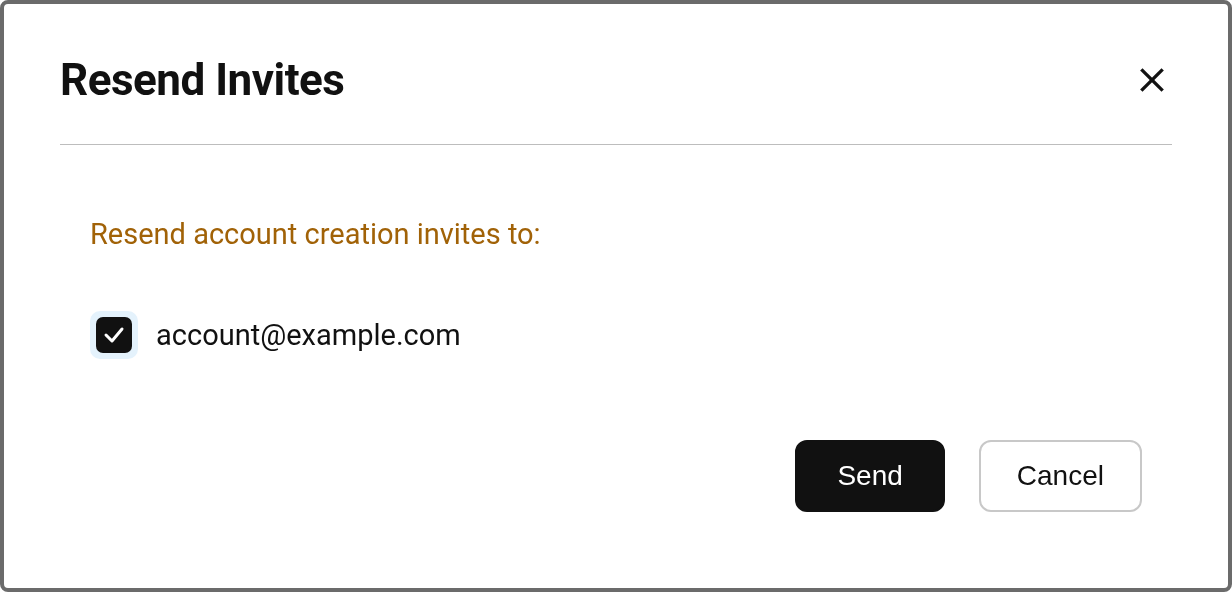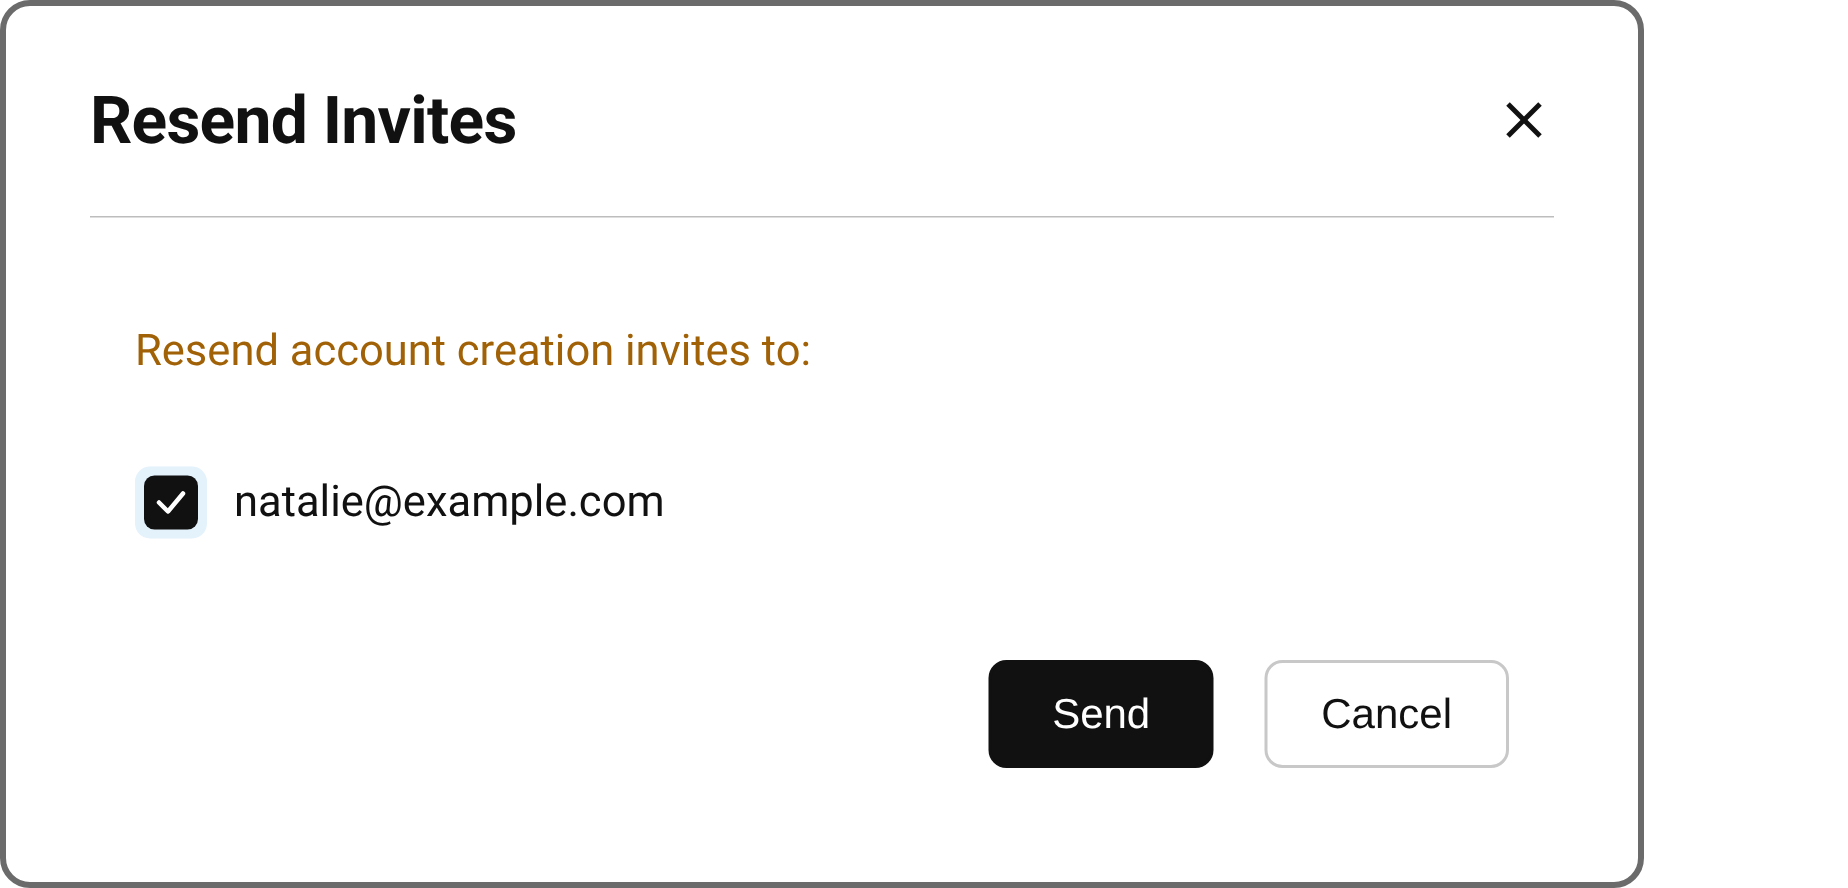--- a/index.html
+++ b/index.html
@@ -8,24 +8,24 @@
       box-sizing: border-box;
     }
     body {
       font-family: -apple-system, BlinkMacSystemFont, "Segoe UI", Roboto, Helvetica, Arial, sans-serif;
       background: #fff;
       width: 1232px;
       height: 592px;
       overflow: hidden;
     }
     .dialog {
-      width: 1096px;
+      width: 1232px;
       height: 592px;
       border: 4px solid #6b6b6b;
-      border-radius: 20px;
+      border-radius: 8px;
       background: #fff;
       padding: 50px 56px 40px 56px;
       display: flex;
       flex-direction: column;
     }
     .dialog-header {
       display: flex;
       justify-content: space-between;
       align-items: center;
       padding-bottom: 38px;
@@ -146,21 +146,21 @@
     <p class="prompt-text">Resend account creation invites to:</p>
 
     <div class="invite-row">
       <div class="checkbox-wrap">
         <div class="checkbox-box">
           <svg viewBox="0 0 24 24">
             <polyline points="4 12 10 18 20 6"></polyline>
           </svg>
         </div>
       </div>
-      <span class="invite-email">natalie@example.com</span>
+      <span class="invite-email">account@example.com</span>
     </div>
   </div>
 
   <div class="dialog-footer">
     <button class="btn btn-send">Send</button>
     <button class="btn btn-cancel">Cancel</button>
   </div>
 </div>
 
 </body></html>

